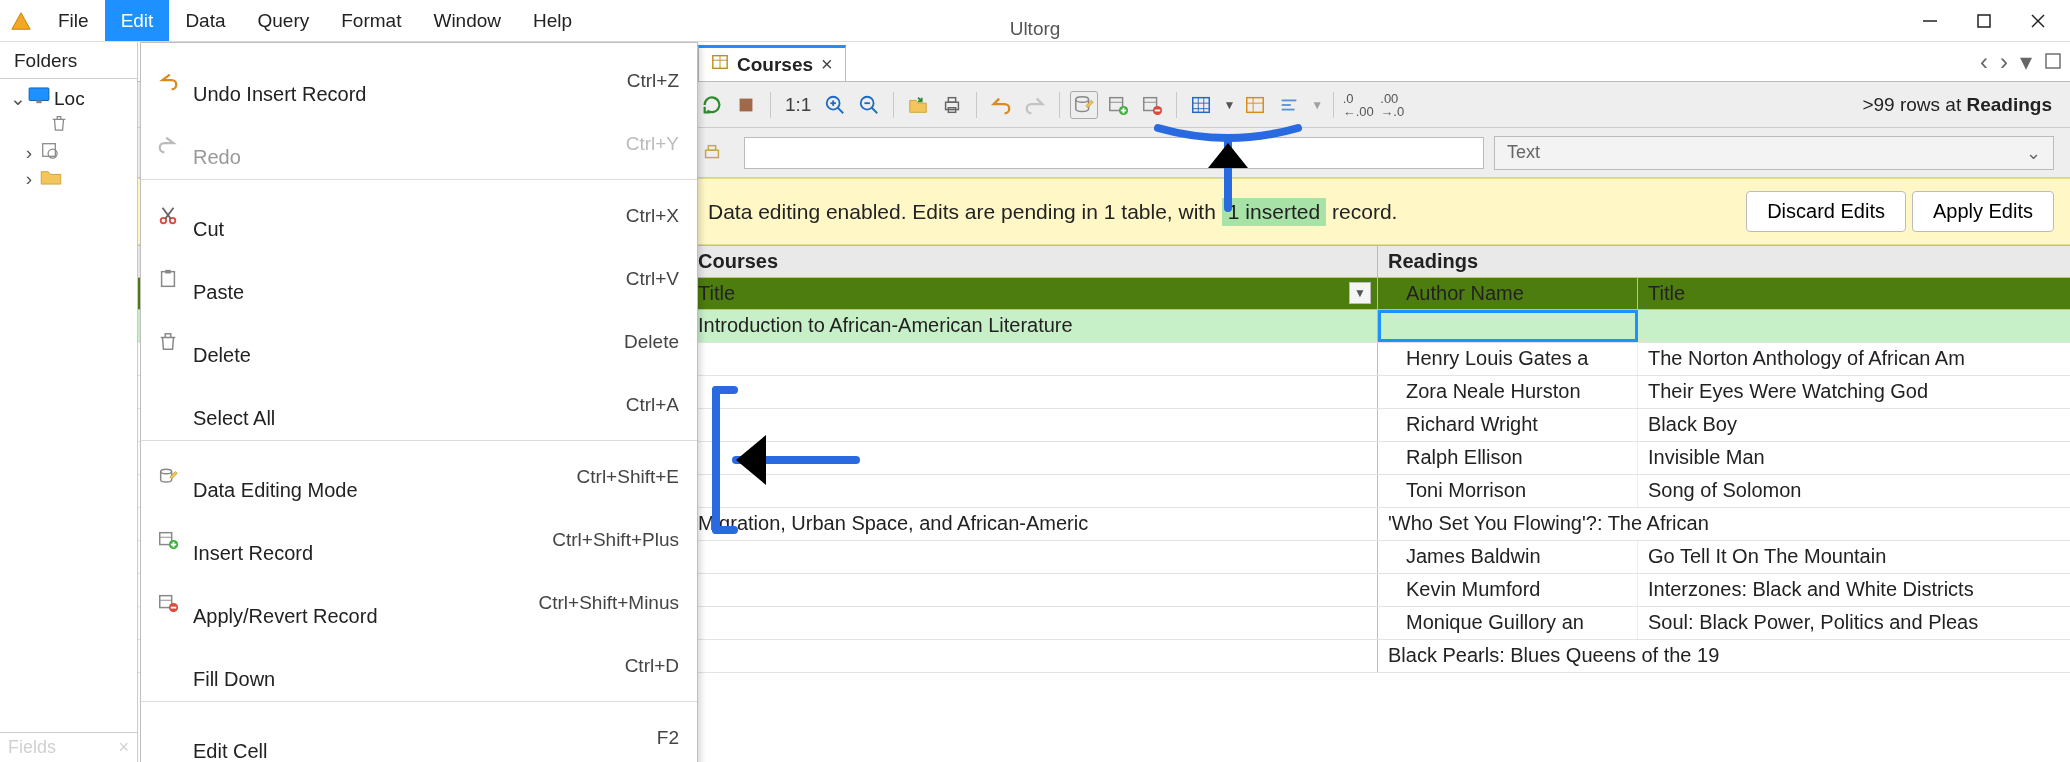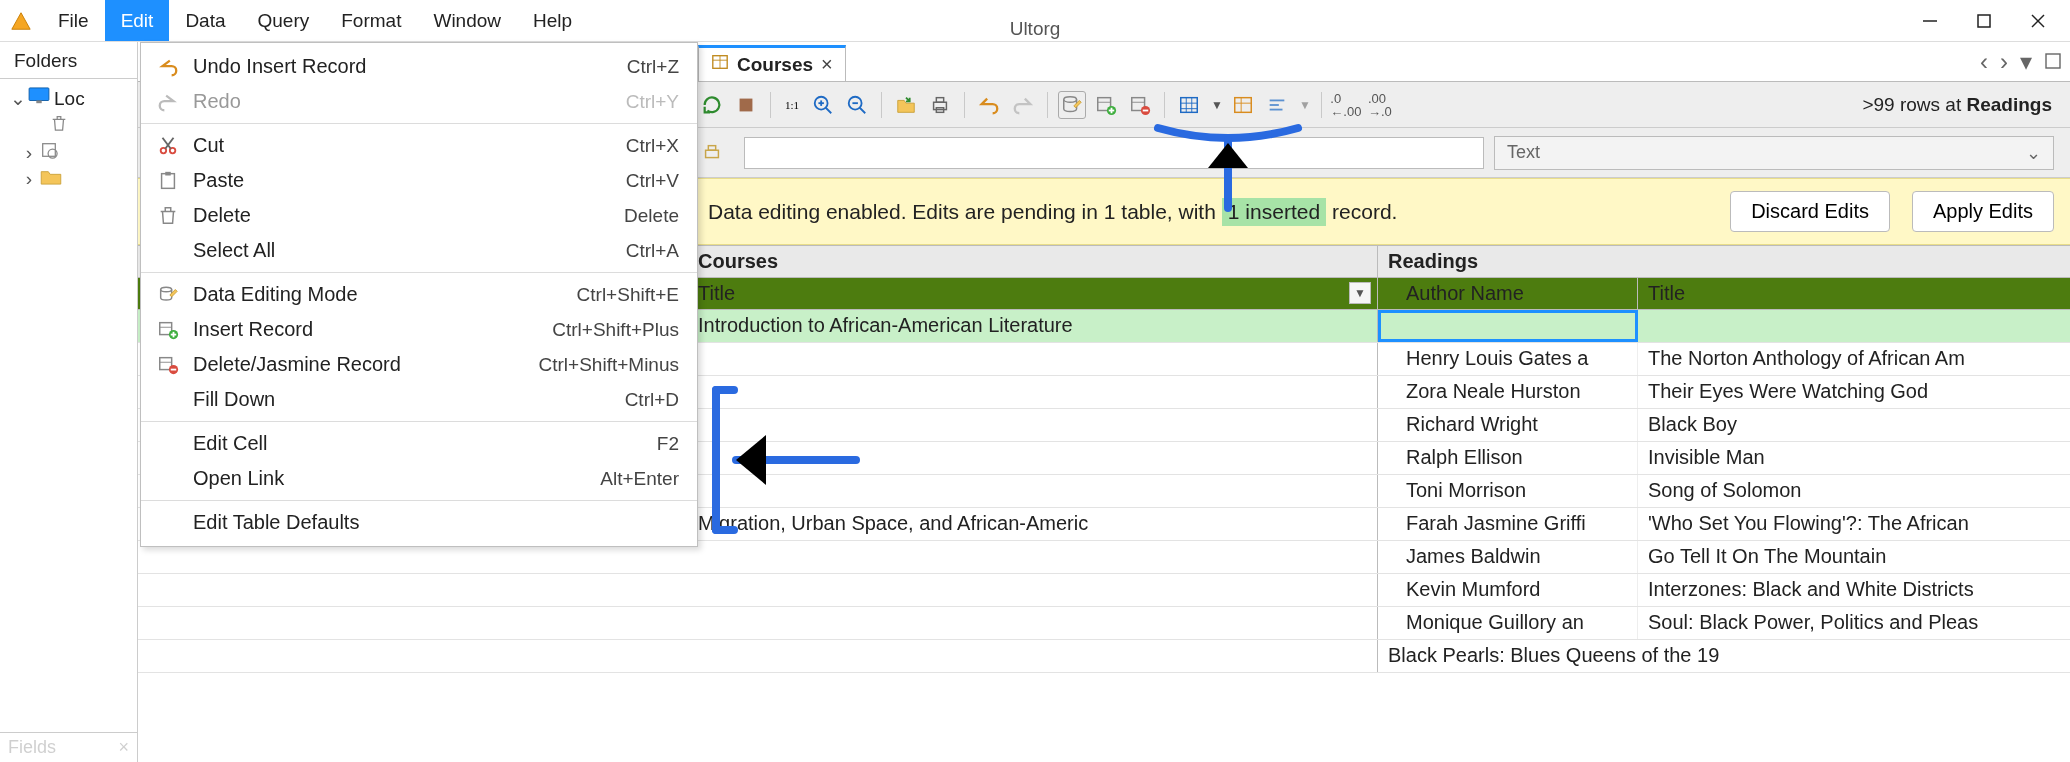--- a/index.html
+++ b/index.html
@@ -100,21 +100,21 @@
     padding: 6px 0;
   }
   .dd-row {
     display: flex;
     align-items: center;
     padding: 6px 18px 6px 16px;
     font-size: 20px;
   }
   .dd-icon { width: 26px; display:flex; align-items:center; justify-content:flex-start; }
   .dd-icon svg { width: 22px; height: 22px; }
-  .dd-label { flex: 1; padding-left: 10px; }
+  .dd-label { flex: 1; padding-left: 10px; margin-top: 28px; }
   .dd-shortcut { color: #444; font-size: 19px; }
   .dd-row.disabled { color: #999; }
   .dd-row.disabled .dd-shortcut { color:#bbb; }
   .dd-sep { height:1px; background:#dcdcdc; margin: 4px 0; }
   
   .content {
     flex: 1;
     display: flex;
     flex-direction: column;
     position: relative;
@@ -156,21 +156,21 @@
     border-bottom: 1px solid #ccc;
     display: flex;
     align-items: center;
     padding-left: 560px;
     gap: 6px;
     font-size: 17px;
   }
   .tb-btn { width:28px; height:28px; display:flex; align-items:center; justify-content:center; }
   .tb-btn svg { width:22px; height:22px; }
   .tb-sep { width:1px; height:26px; background:#c9c9c9; margin: 0 4px; }
-  .tb-text { color:#000000; font-size:11px; padding: 0 4px; font-family: Liberation Serif, serif;}
+  .tb-text { color:#404040; font-size:19px; padding: 0 4px;}
   .tb-embossed { border:1px solid #aaa; border-radius:3px; padding:2px; background:#eee; }
   .tb-caret { font-size:12px; color:#555; padding-left:2px; }
   .row-status {
     margin-left: auto;
     padding-right: 18px;
     font-size: 19px;
     color:#222;
   }
   .row-status b { font-weight:700; }
   
@@ -219,21 +219,21 @@
     background: #a7e3a7;
     padding: 2px 6px;
   }
   .notice .spacer { flex:1; }
   .notice-btn {
     background:#fff;
     border:1px solid #bbb;
     border-radius:4px;
     padding: 8px 20px;
     font-size: 20px;
-    margin-left: 16px;
+    margin-left: 0;
   }
   
   .gridwrap {
     flex:1;
     overflow:hidden;
     display:flex;
     flex-direction:column;
     border-top:1px solid #bbb;
   }
   .super-header {
@@ -575,21 +575,20 @@
             <div class="cell-author">Ralph Ellison</div>
             <div class="cell-title2">Invisible Man</div>
           </div>
           <div class="grid-row">
             <div class="cell-left"></div>
             <div class="cell-author">Toni Morrison</div>
             <div class="cell-title2">Song of Solomon</div>
           </div>
           <div class="grid-row">
             <div class="cell-left">Migration, Urban Space, and African-Americ</div>
-            <div class="cell-author">Farah Jasmine Griffi</div>
             <div class="cell-title2">'Who Set You Flowing'?: The African</div>
           </div>
           <div class="grid-row">
             <div class="cell-left"></div>
             <div class="cell-author">James Baldwin</div>
             <div class="cell-title2">Go Tell It On The Mountain</div>
           </div>
           <div class="grid-row">
             <div class="cell-left"></div>
             <div class="cell-author">Kevin Mumford</div>
@@ -692,21 +691,21 @@
     </div>
     <div class="dd-row">
       <span class="dd-icon">
         <svg viewBox="0 0 24 24">
           <rect x="3" y="4" width="13" height="13" fill="none" stroke="#888" stroke-width="1.6"></rect>
           <line x1="3" y1="9" x2="16" y2="9" stroke="#888"></line>
           <circle cx="18" cy="17" r="5" fill="#d94b3f"></circle>
           <line x1="15" y1="17" x2="21" y2="17" stroke="#fff" stroke-width="2"></line>
         </svg>
       </span>
-      <span class="dd-label">Delete/Jasmine Record</span>
+      <span class="dd-label">Apply/Revert Record</span>
       <span class="dd-shortcut">Ctrl+Shift+Minus</span>
     </div>
     <div class="dd-row">
       <span class="dd-icon"></span>
       <span class="dd-label">Fill Down</span>
       <span class="dd-shortcut">Ctrl+D</span>
     </div>
     <div class="dd-sep"></div>
     <div class="dd-row">
       <span class="dd-icon"></span>

